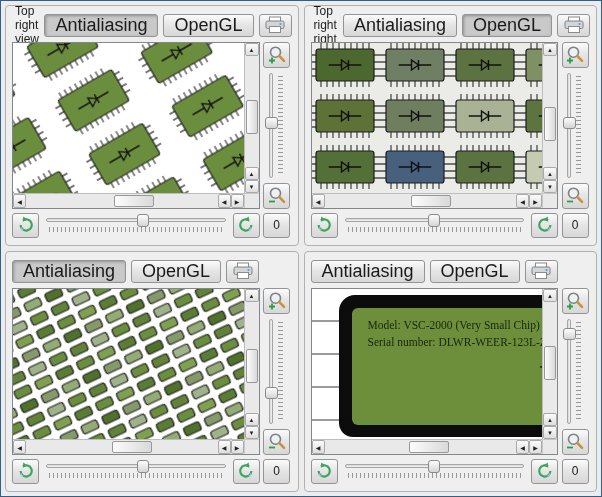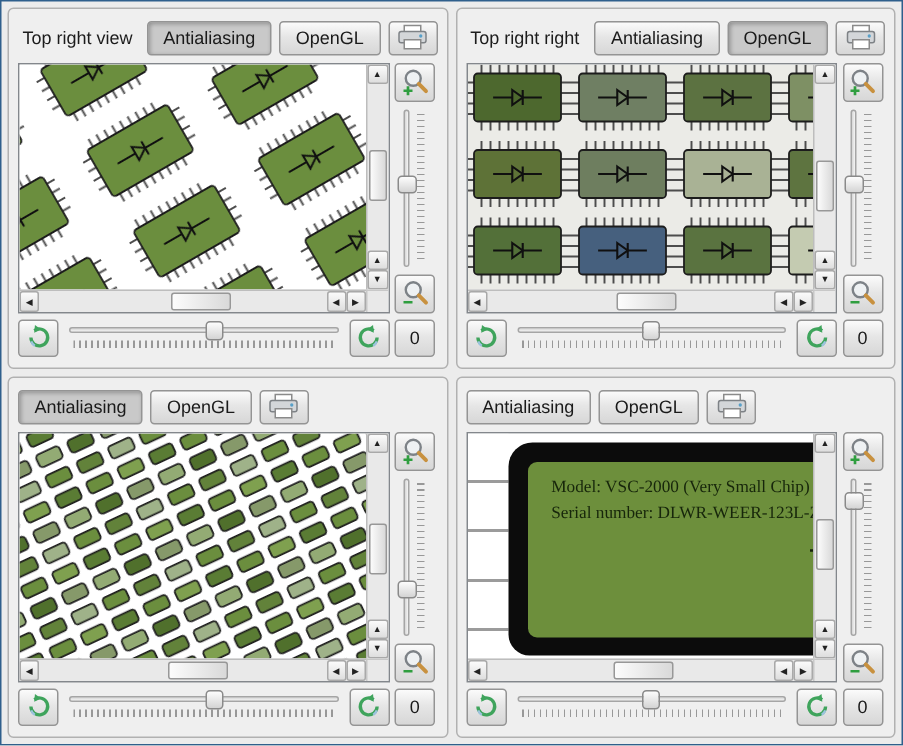--- a/index.html
+++ b/index.html
@@ -18,21 +18,21 @@
   .tb-btn{width:17px;height:15px;border:1px solid #29587f;border-radius:3px;
           background:linear-gradient(#6f9fc4,#45759c);color:#fff;font-size:9px;line-height:12px;
           text-align:center;font-weight:bold;padding:0;font-family:"DejaVu Sans",sans-serif;}
   
   .main{flex:1;display:grid;grid-template-columns:1fr 1fr;grid-template-rows:1fr 1fr;gap:5px;padding:4px;min-height:0;}
   .panel{border:1px solid #b1b1b1;border-radius:4px;background:#efefef;display:grid;
          grid-template-columns:1fr 30px;grid-template-rows:30px 1fr 28px;padding:4px 6px 6px 6px;gap:2px;
          min-height:0;min-width:0;}
   .hdr{grid-column:1/3;display:flex;align-items:center;gap:5px;}
   .vlabel{font-size:12px;color:#1c1c1c;margin-left:3px;flex:1;}
-  .qbtn{font-family:"Liberation Sans",sans-serif;font-size:12px;color:#1a1a1a;
+  .qbtn{font-family:"Liberation Sans",sans-serif;font-size:18px;color:#1a1a1a;
         background:linear-gradient(#fbfbfb,#e6e6e6 45%,#d7d7d7);border:1px solid #949494;
         border-radius:3px;height:23px;padding:0 10px;}
   .qbtn.pressed{background:#c9c9c9;box-shadow:inset 1px 1px 3px rgba(0,0,0,.28);}
   .printbtn{width:33px;padding:0;display:flex;align-items:center;justify-content:center;}
   
   .gv{position:relative;border:1px solid #83878c;background:#fff;overflow:hidden;min-height:0;min-width:0;}
   svg.scene{position:absolute;left:0;top:0;right:15px;bottom:15px;width:calc(100% - 15px);height:calc(100% - 15px);}
   
   .vsb{position:absolute;top:0;right:0;bottom:15px;width:15px;background:#e9e9e9;
        border-left:1px solid #bdbdbd;display:flex;flex-direction:column;}

